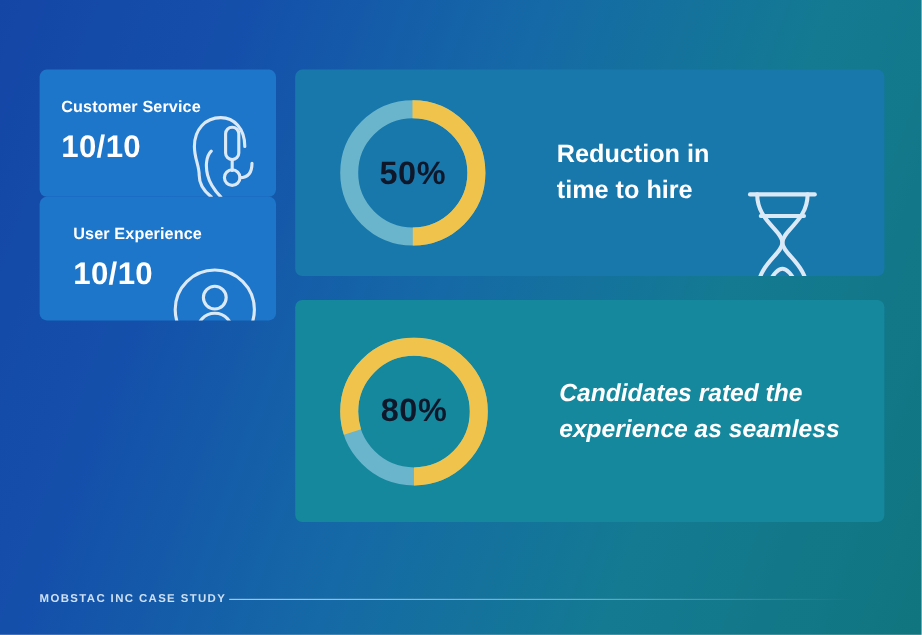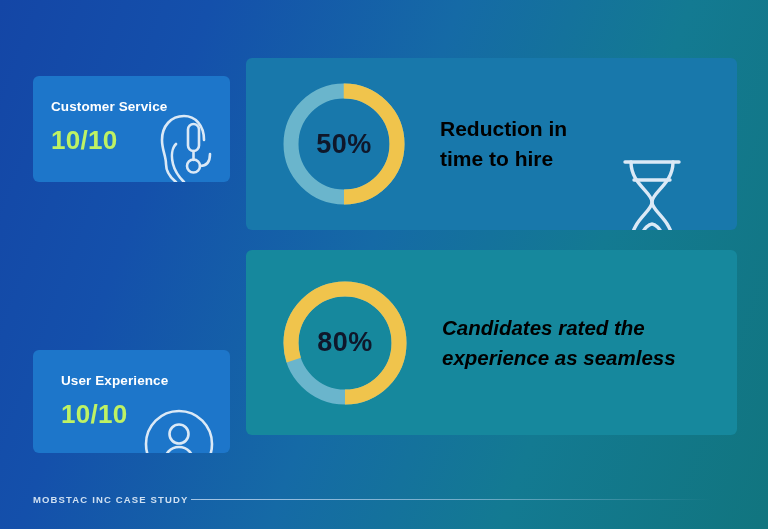--- a/index.html
+++ b/index.html
@@ -26,26 +26,25 @@
   
   #infographic {
     position: absolute;
     inset: 0;
   }
 
   
   #stat-column {
     position: absolute;
     left: 33px;
-    top: 76px;
+    top: 58px;
     width: 197px;
     height: 377px;
     display: flex;
     flex-direction: column;
-    justify-content: space-between;
   }
 
   .stat-card {
     background: #1d76ca;
     border-radius: 6px;
     padding: 22px 18px 16px 18px;
     position: relative;
     overflow: hidden;
   }
 
@@ -57,21 +56,21 @@
     color: #ffffff;
     font-size: 13.5px;
     font-weight: bold;
     line-height: 1.32;
     letter-spacing: .1px;
     position: relative;
     z-index: 2;
   }
 
   .stat-value {
-    color: #bef264;
+    color: #ffffff;
     font-size: 26px;
     font-weight: bold;
     letter-spacing: .3px;
     margin-top: 9px;
     position: relative;
     z-index: 2;
   }
 
   .card-b .stat-value { margin-top: 12px; }
 
@@ -124,25 +123,25 @@
     display: flex;
     align-items: center;
     justify-content: center;
     color: #0f172a;
     font-size: 27px;
     font-weight: bold;
     letter-spacing: .5px;
   }
 
   .panel-text {
-    color: #000000;
+    color: #ffffff;
     font-size: 21px;
     font-weight: bold;
     line-height: 1.42;
-    margin-left: 30px;
+    margin-left: 54px;
     position: relative;
     z-index: 2;
     max-width: 290px;
   }
 
   #panel-seamless .panel-text { font-size: 20.5px; font-style: italic; }
 
   .panel-icon {
     position: absolute;
     pointer-events: none;

